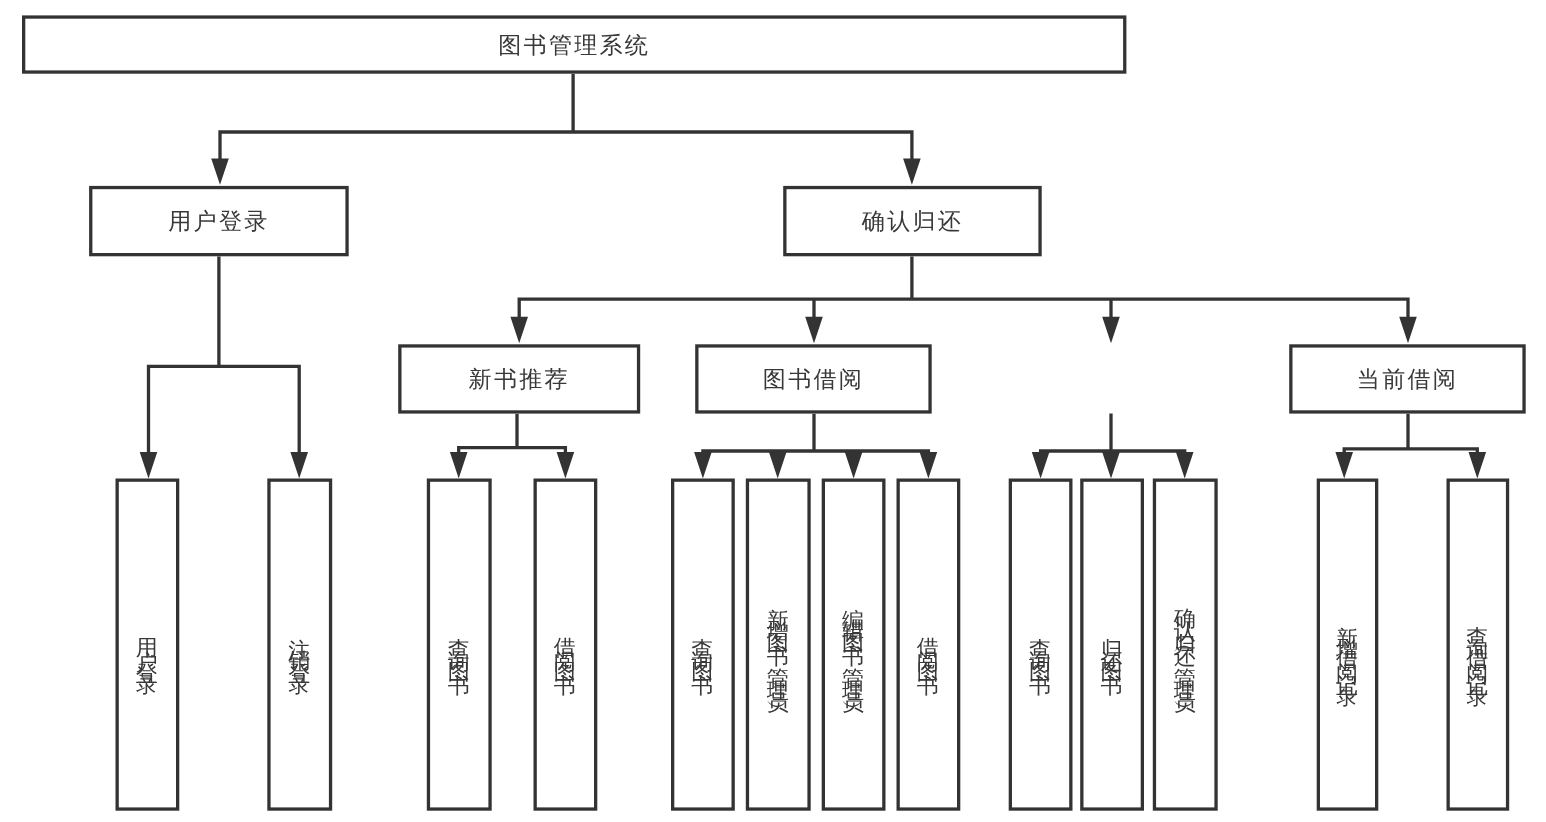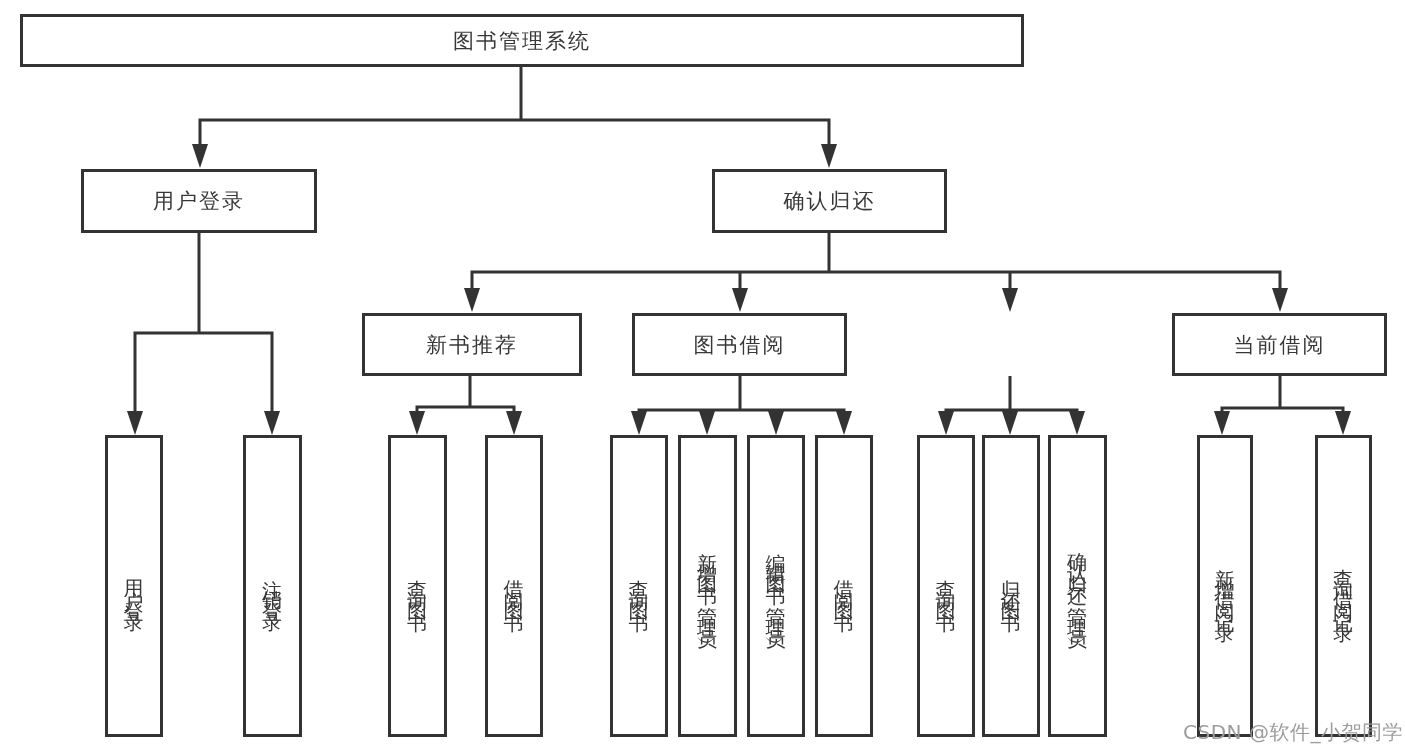--- a/index.html
+++ b/index.html
@@ -148,14 +148,13 @@
     <span>确认归还（管理员）</span>
   </div>
 
   <div class="node v-node" style="left:1197px;top:435px;width:56px;height:302px">
     <span>新增借阅记录</span>
   </div>
   <div class="node v-node" style="left:1315px;top:435px;width:57px;height:302px">
     <span>查询借阅记录</span>
   </div>
 
-  <div class="watermark">CSDN @软件_小贺同学</div>
 </div>
 
 </body></html>

